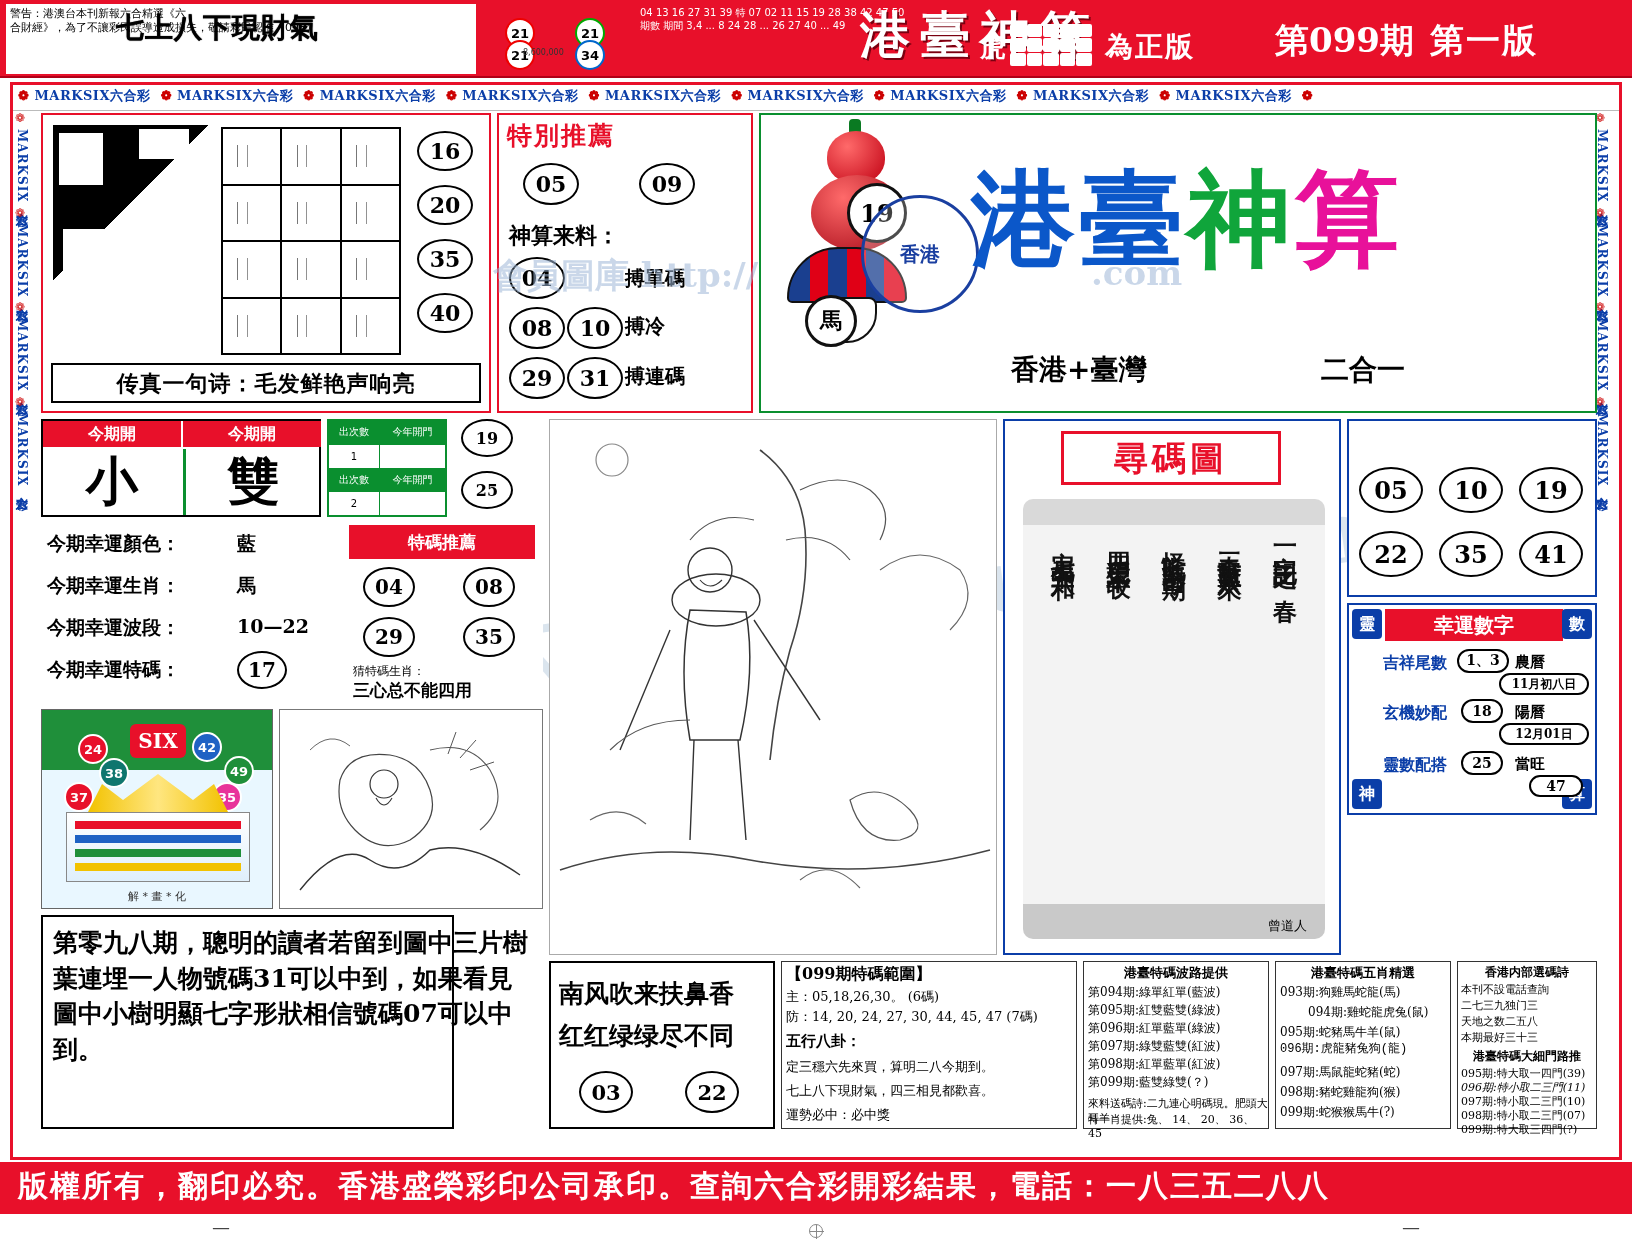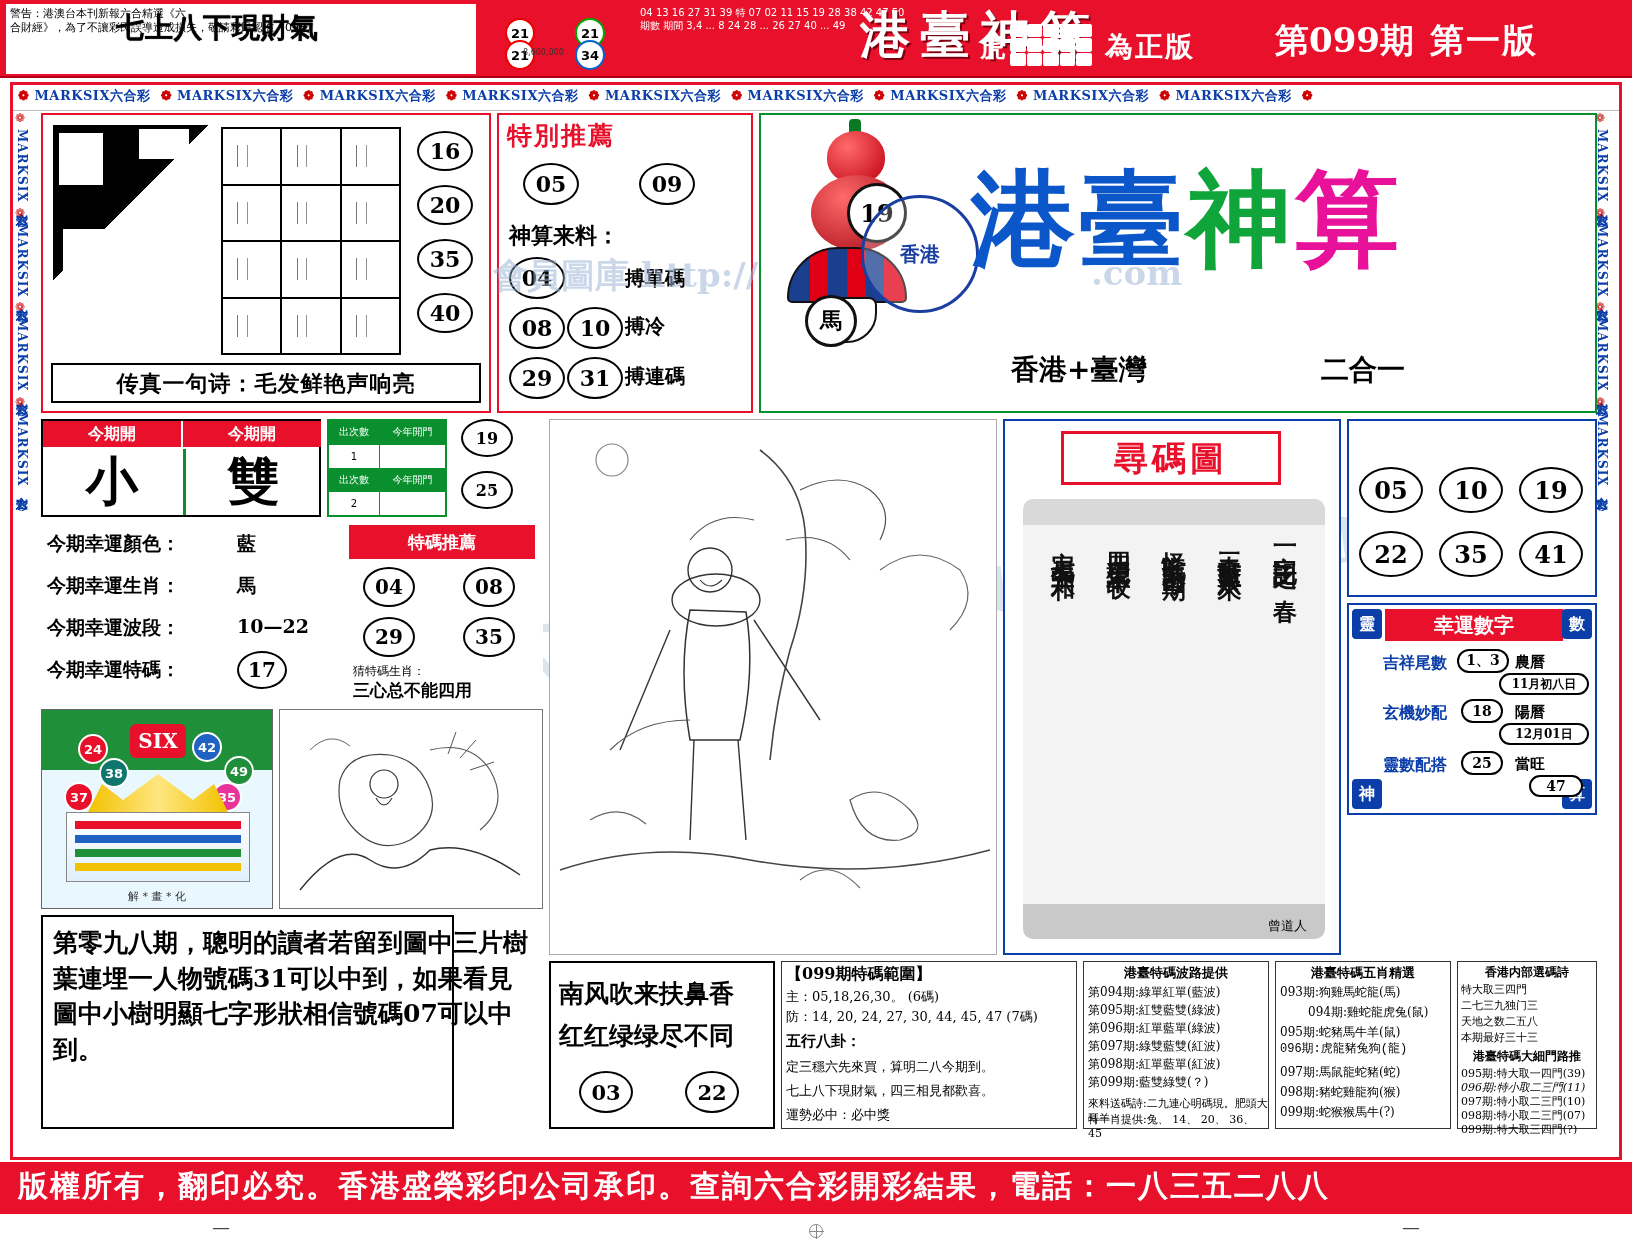--- a/index.html
+++ b/index.html
@@ -739,21 +739,21 @@
         <div class="wv-line" style="top:42px;margin-left:28px;">094期:雞蛇龍虎兔(鼠)</div>
         <div class="wv-line" style="top:62px;">095期:蛇豬馬牛羊(鼠)</div>
         <div class="wv-line" style="top:78px;font-family:Liberation Mono, monospace;">096期:虎龍豬兔狗(龍)</div>
         <div class="wv-line" style="top:102px;">097期:馬鼠龍蛇豬(蛇)</div>
         <div class="wv-line" style="top:122px;">098期:豬蛇雞龍狗(猴)</div>
         <div class="wv-line" style="top:142px;">099期:蛇猴猴馬牛(?)</div>
       </div>
 
       <div class="box" id="innerbox">
         <div class="ib-head">香港内部選碼詩</div>
-        <div class="ib-line" style="top:20px;">特大取三四門</div>
+        <div class="ib-line" style="top:20px;">本刊不設電話查詢</div>
         <div class="ib-line" style="top:36px;">二七三九独门三</div>
         <div class="ib-line" style="top:52px;">天地之数二五八</div>
         <div class="ib-line" style="top:68px;">本期最好三十三</div>
         <div class="ib-head" style="top:86px;">港臺特碼大細門路推</div>
         <div class="ib-line" style="top:104px;">095期:特大取一四門(39)</div>
         <div class="ib-line" style="top:118px;font-style:italic;">096期:特小取二三門(11)</div>
         <div class="ib-line" style="top:132px;">097期:特小取二三門(10)</div>
         <div class="ib-line" style="top:146px;">098期:特小取二三門(07)</div>
         <div class="ib-line" style="top:160px;">099期:特大取三四門(?)</div>
       </div>

